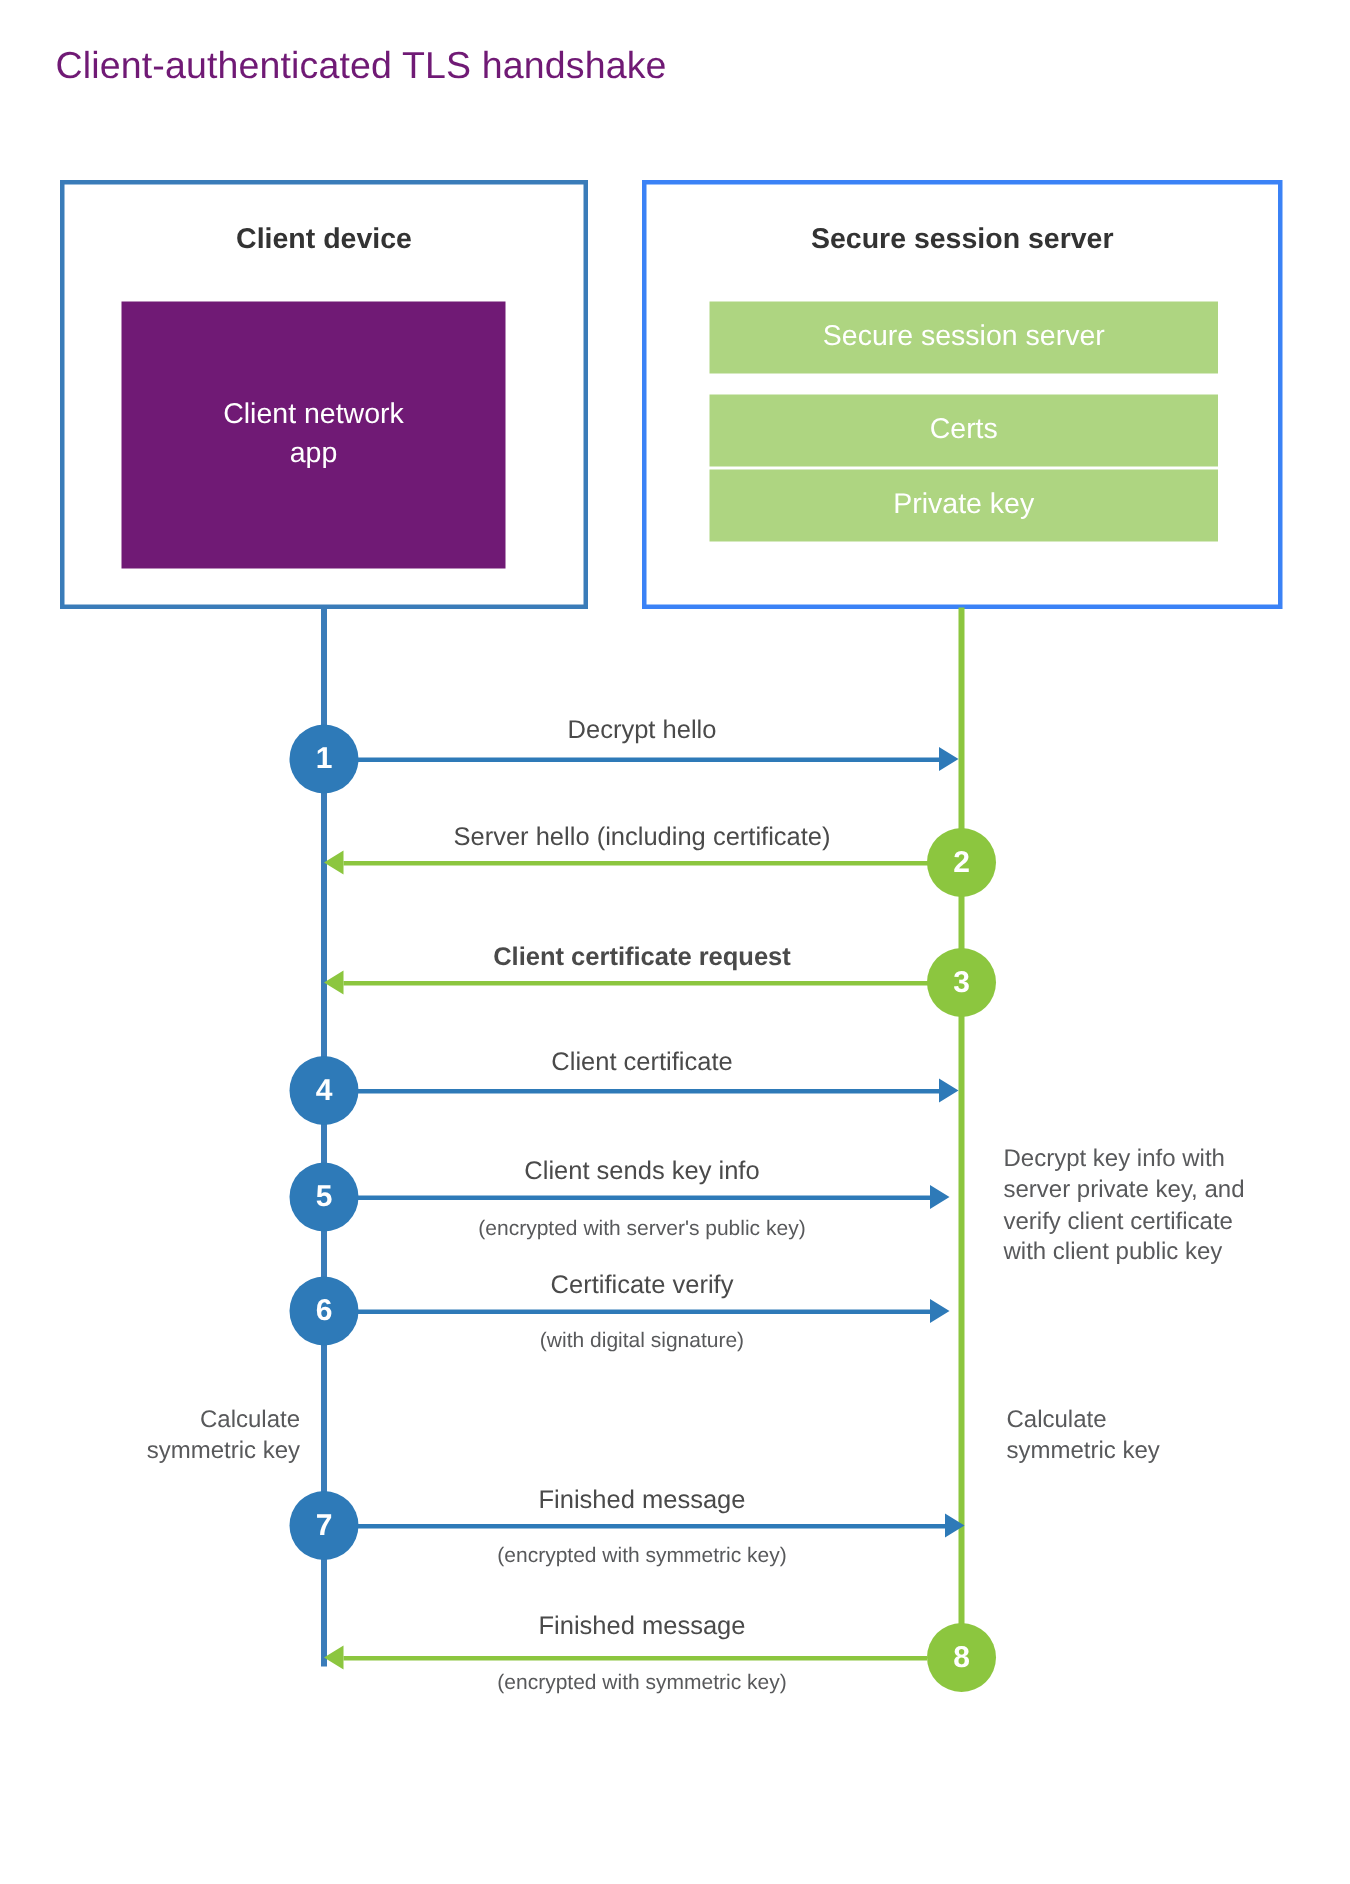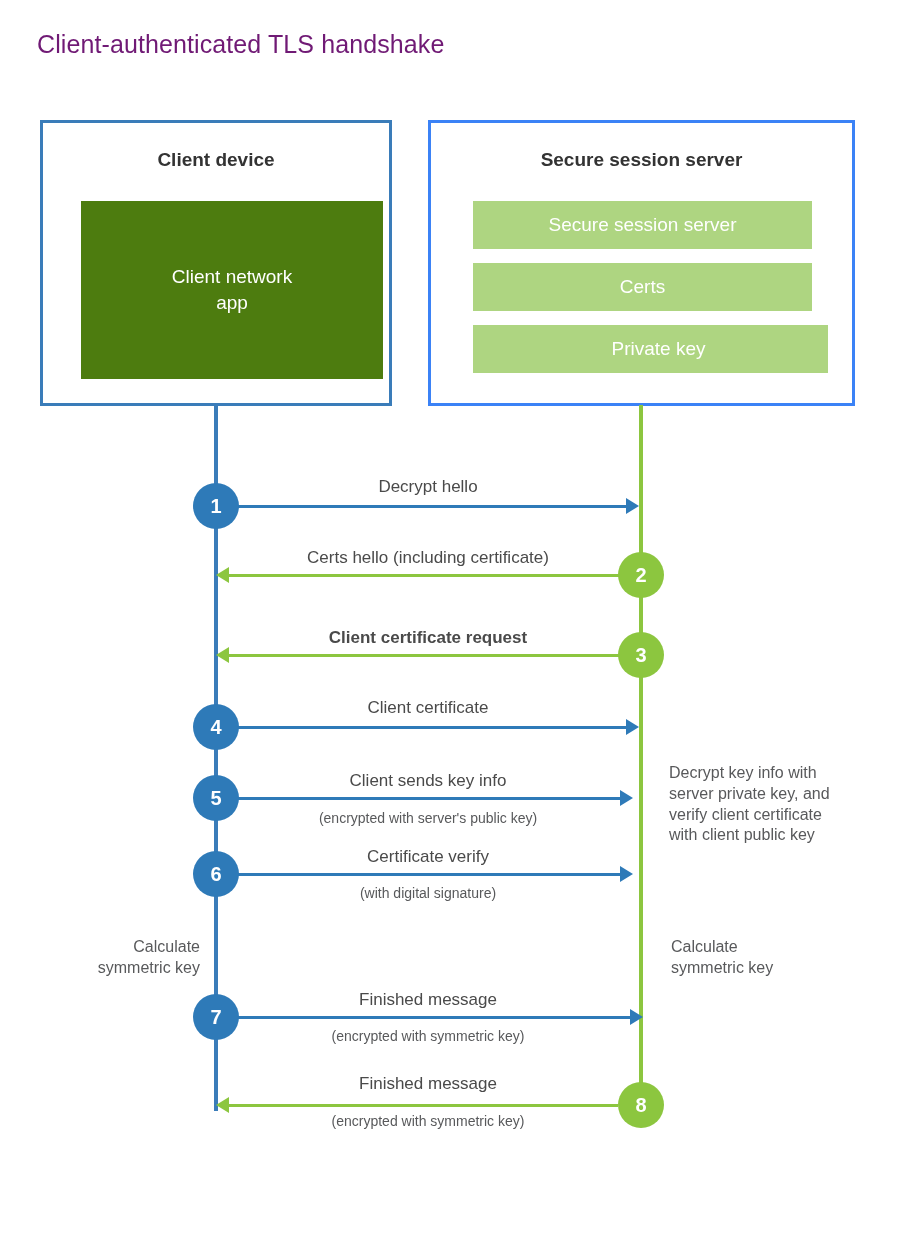--- a/index.html
+++ b/index.html
@@ -63,23 +63,23 @@
     font-size: 19px;
     font-weight: bold;
     color: #333333;
   }
 
   
   #client-app-block {
     position: absolute;
     left: 38px;
     top: 78px;
-    width: 302px;
+    width: 256px;
     height: 178px;
-    background: #4d7c0f;
+    background: #701a75;
     color: #ffffff;
     font-size: 19px;
     display: flex;
     align-items: center;
     justify-content: center;
     text-align: center;
     line-height: 1.35;
     white-space: pre-line;
   }
   .server-block {
@@ -90,21 +90,21 @@
     background: #aed581;
     color: #ffffff;
     font-size: 19px;
     display: flex;
     align-items: center;
     justify-content: center;
     text-align: center;
   }
   #server-block-0 { top: 78px; }
   #server-block-1 { top: 140px; }
-  #server-block-2 { top: 202px; padding-left: 16px; }
+  #server-block-2 { top: 190px; }
 
   
   .lifeline {
     position: absolute;
     width: 4px;
   }
   #client-lifeline {
     left: 214px;
     top: 405px;
     height: 706px;
@@ -227,21 +227,21 @@
   <div class="lifeline" id="server-lifeline"></div>
 
   <div class="step arrow-right blue-flow">
     <div class="step-label" style="left:278px; top:477px; width:300px;">Decrypt hello</div>
     <div class="arrow-line" style="left:216px; top:505px; width:410px;"></div>
     <div class="arrow-head" style="left:626px; top:498px;"></div>
     <div class="step-badge badge-blue" style="left:193px; top:483px;">1</div>
   </div>
 
   <div class="step arrow-left green-flow">
-    <div class="step-label" style="left:278px; top:548px; width:300px;">Certs hello (including certificate)</div>
+    <div class="step-label" style="left:278px; top:548px; width:300px;">Server hello (including certificate)</div>
     <div class="arrow-line" style="left:229px; top:574px; width:412px;"></div>
     <div class="arrow-head" style="left:216px; top:567px;"></div>
     <div class="step-badge badge-green" style="left:618px; top:552px;">2</div>
   </div>
 
   <div class="step arrow-left green-flow">
     <div class="step-label" style="left:278px; top:628px; width:300px;font-weight:bold;">Client certificate request</div>
     <div class="arrow-line" style="left:229px; top:654px; width:412px;"></div>
     <div class="arrow-head" style="left:216px; top:647px;"></div>
     <div class="step-badge badge-green" style="left:618px; top:632px;">3</div>

